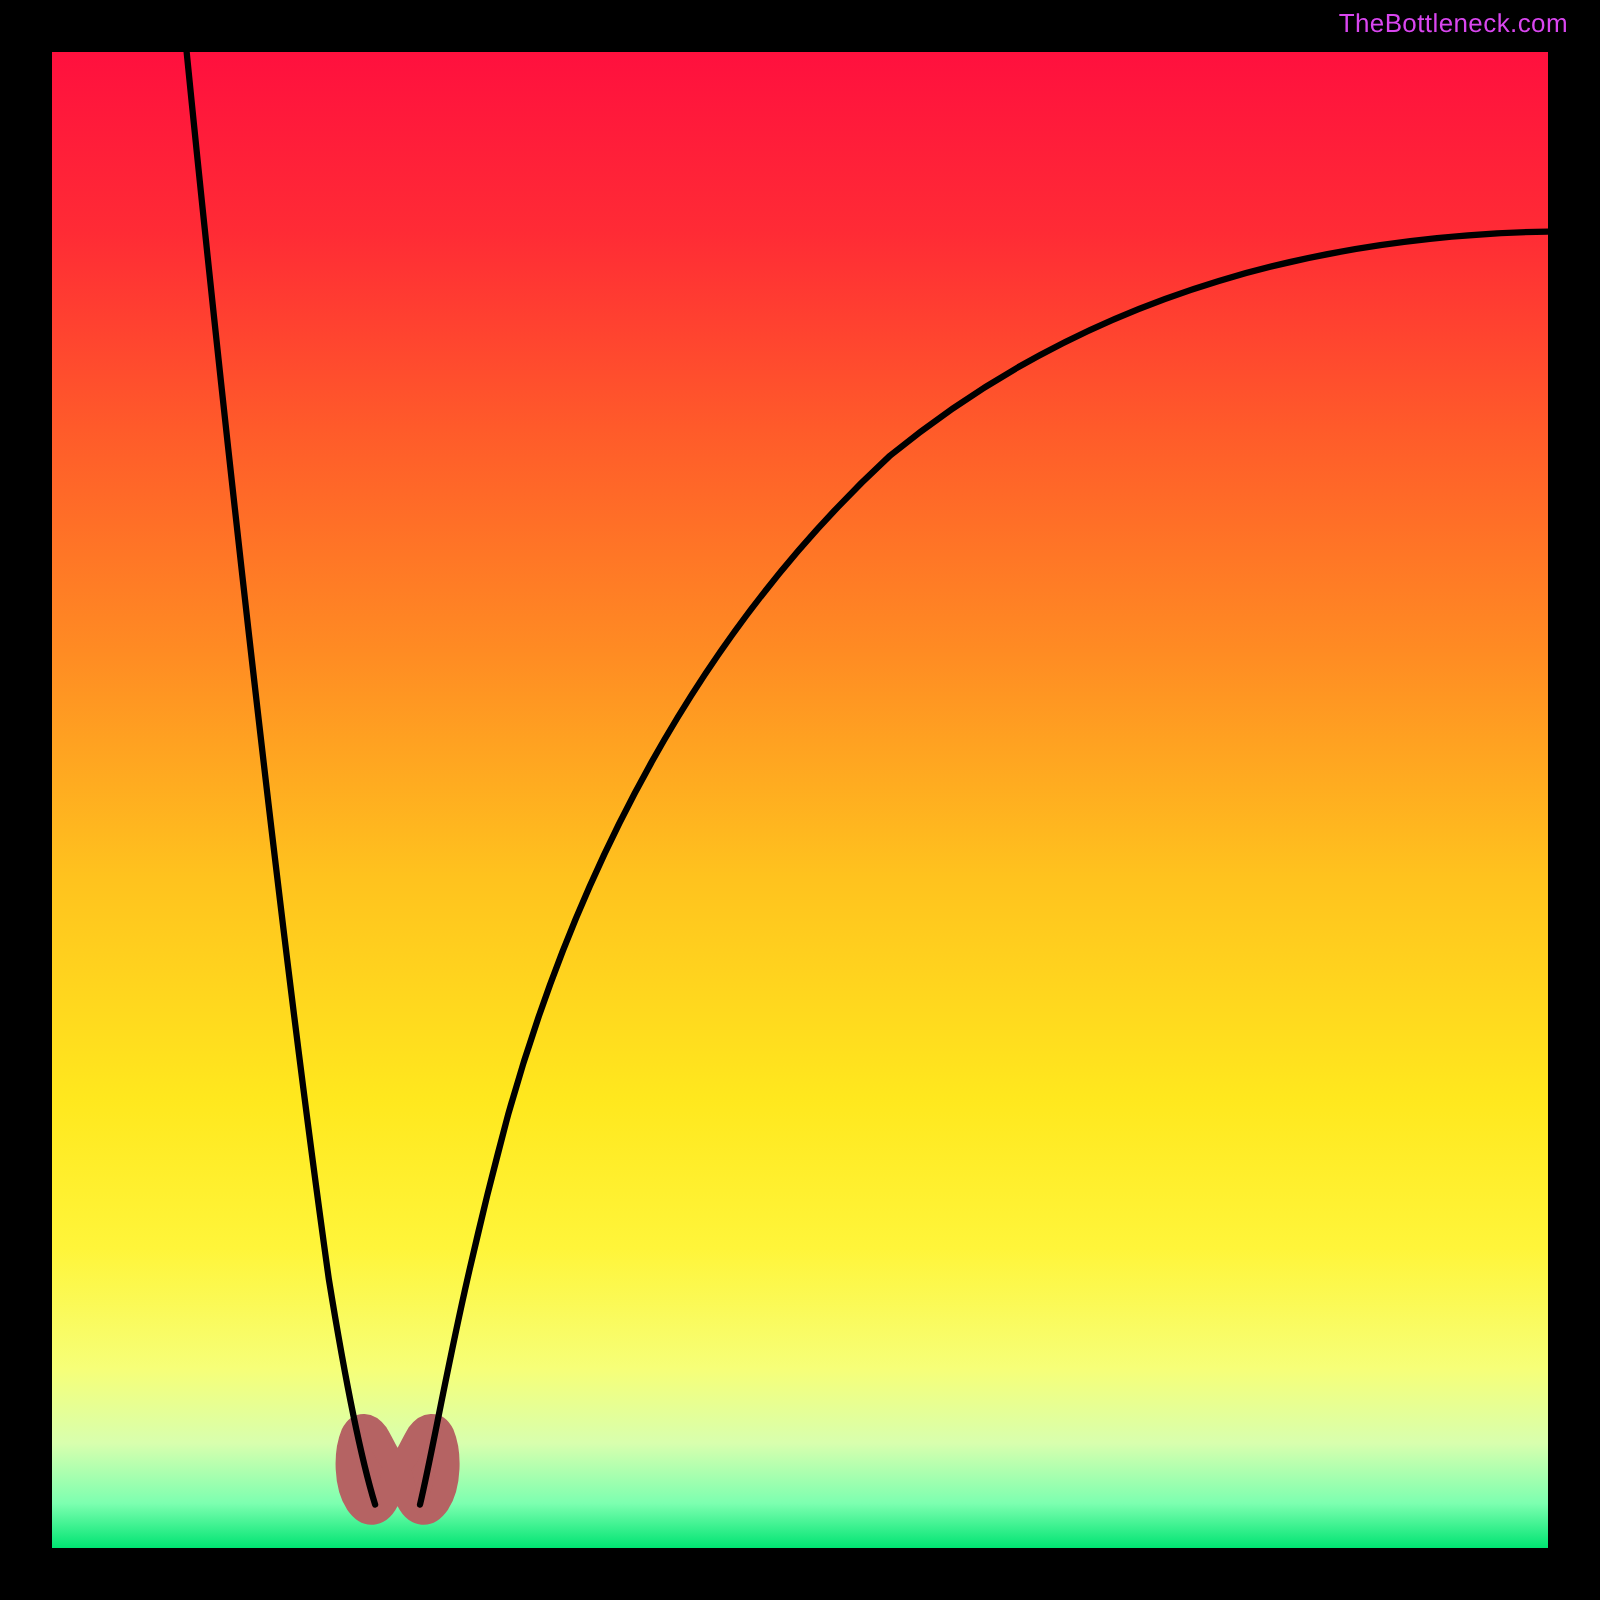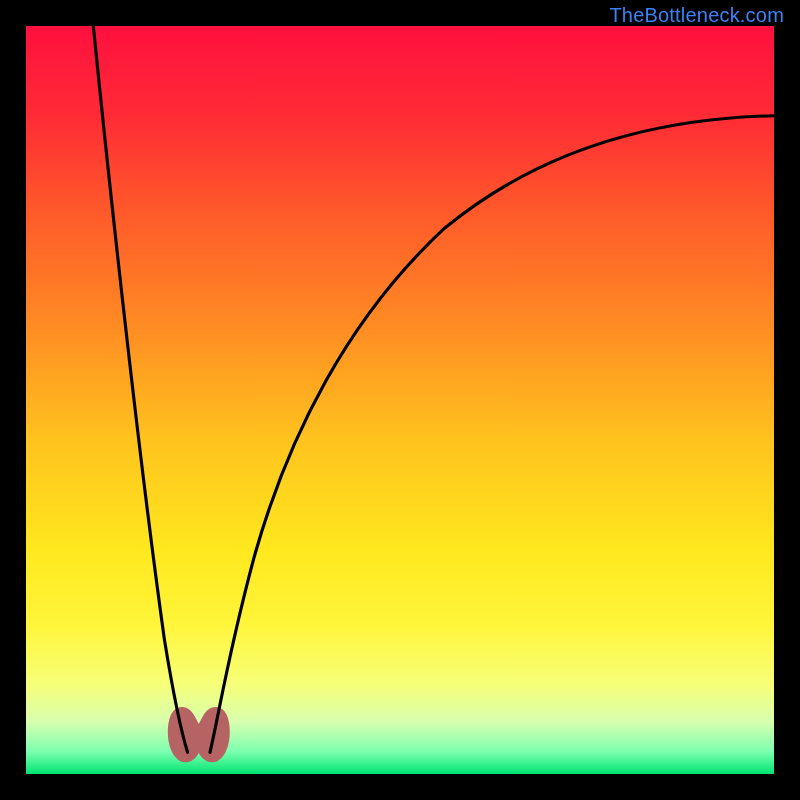--- a/index.html
+++ b/index.html
@@ -31,22 +31,22 @@
     left: 0;
     top: 0;
     width: 100%;
     height: 100%;
     pointer-events: none;
   }
   .watermark {
     position: absolute;
     top: 4px;
     right: 16px;
-    color: #3b82f6;
-    font-size: 20px;
+    color: #d946ef;
+    font-size: 13px;
     letter-spacing: 0.2px;
   }
 </style>
 </head>
 <body>
 
 <div class="watermark">TheBottleneck.com</div>
 
 <div class="frame">
 

